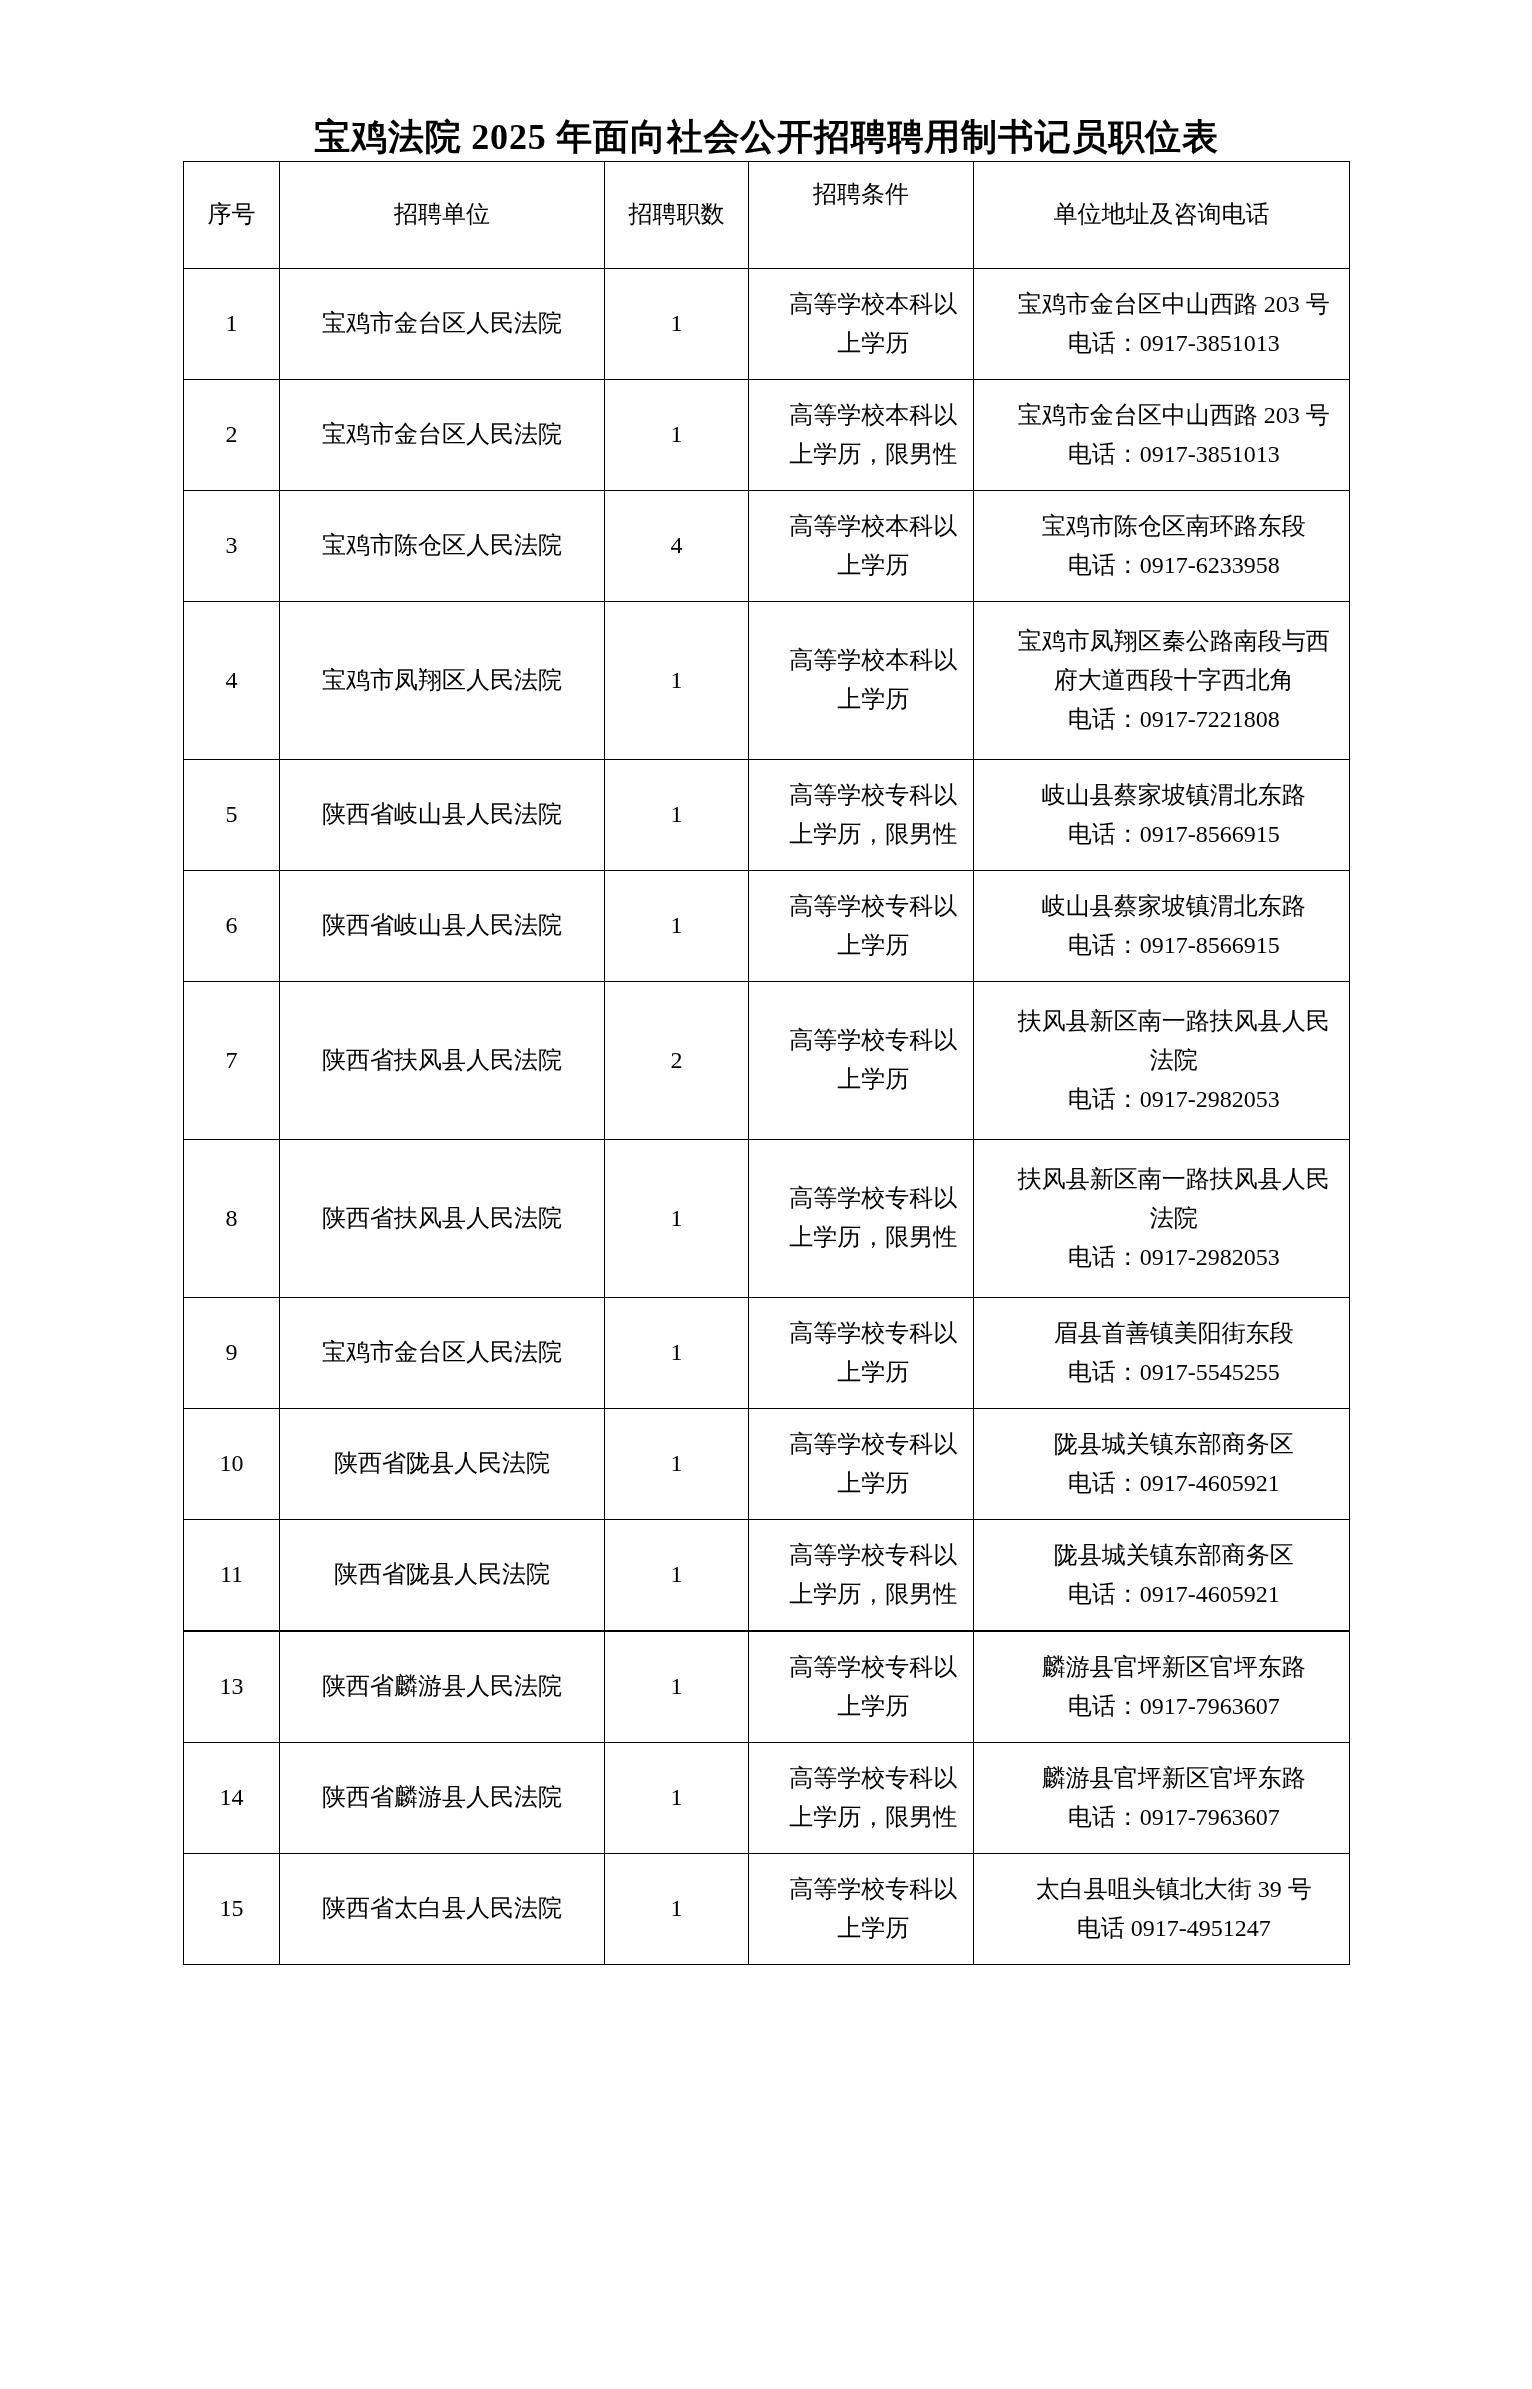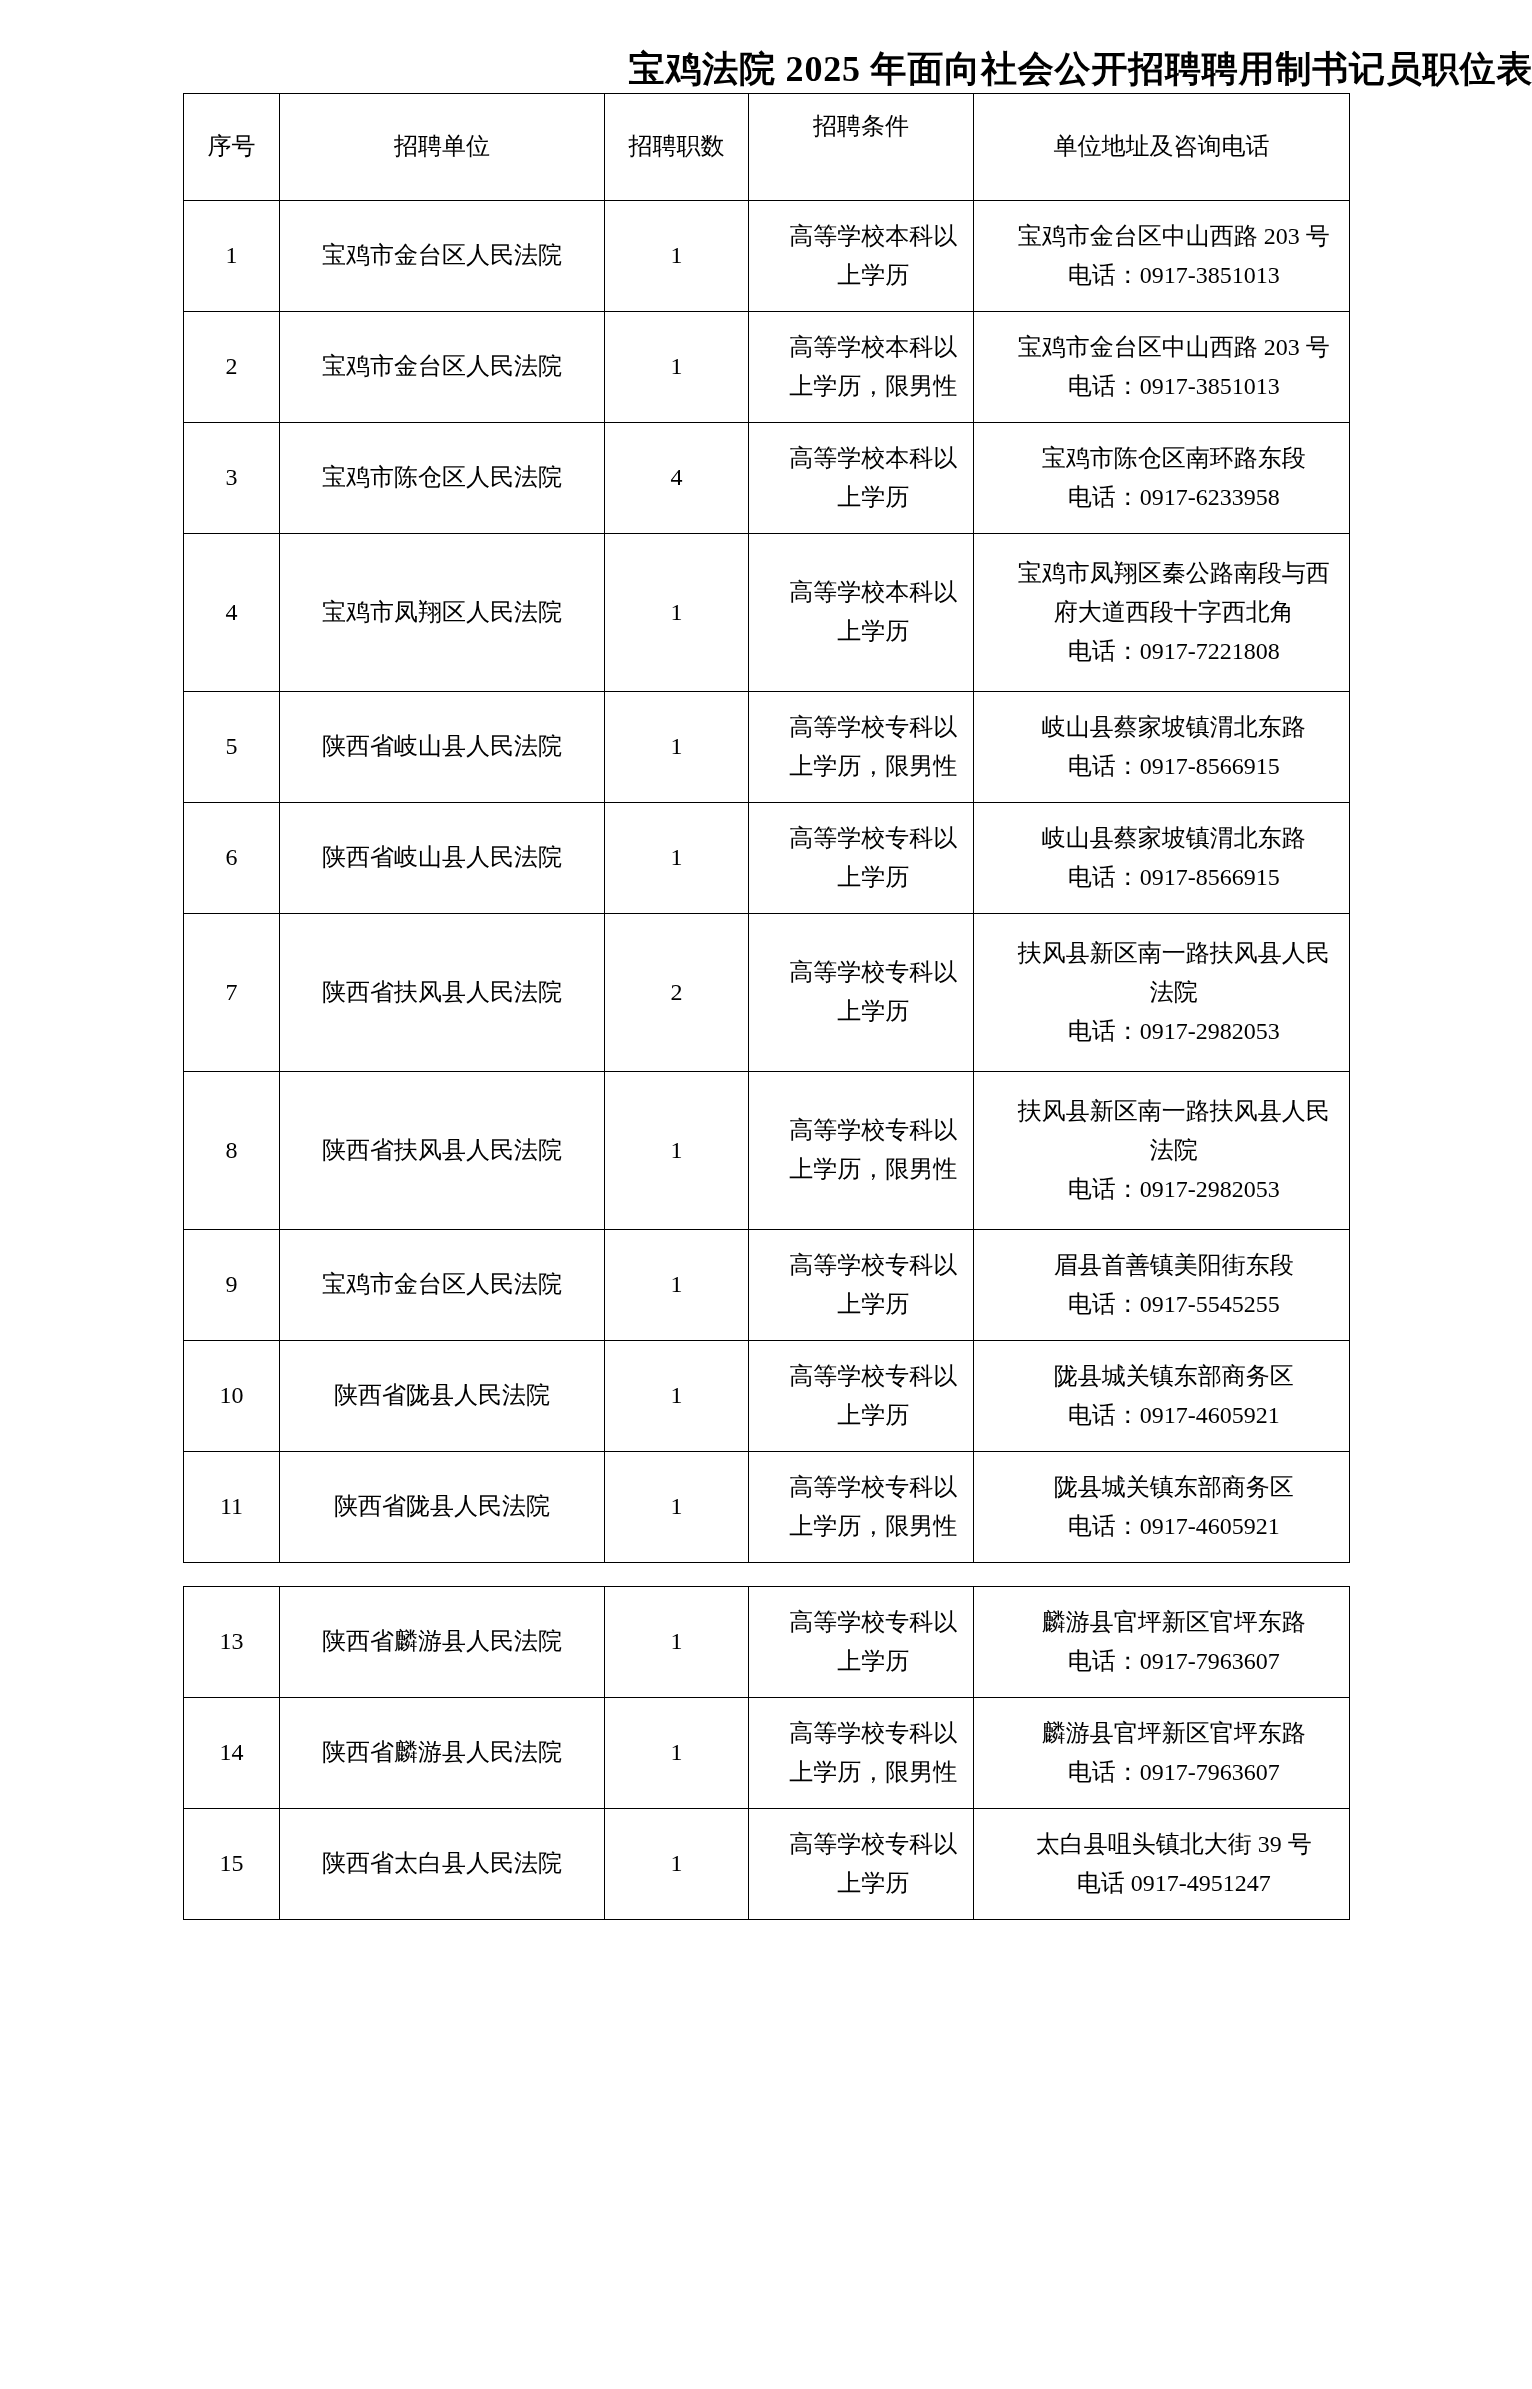--- a/index.html
+++ b/index.html
@@ -3,32 +3,32 @@
 <meta charset="utf-8">
 <style>
   html,body { margin:0; padding:0; background:#ffffff; }
   body {
     width:1533px; height:2389px;
     font-family:"Liberation Serif","DejaVu Serif",serif;
     color:#000;
   }
   .page { position:relative; width:1533px; height:2389px; overflow:hidden; background:#fff; }
   .doc-title {
-    margin:0; padding-top:46px;
-    text-align:right;
+    margin:0; padding-top:114px;
+    text-align:center;
     font-size:36px; font-weight:bold; letter-spacing:0.8px;
     line-height:1.3;
   }
   table.tbl {
     border-collapse:collapse; table-layout:fixed;
     width:1167px; margin:0 auto;
     font-size:24px;
   }
   table.tbl.first { }
-  table.tbl.second { margin-top:23px; }
+  table.tbl.second { }
   .tbl th, .tbl td {
     border:1.5px solid #000;
     text-align:center; vertical-align:middle;
     padding:4.6px 7.7px;
     font-weight:normal;
     line-height:1.62;
     overflow:hidden;
   }
   .tbl thead tr { height:107px; }
   .tbl tbody tr { height:111px; }

